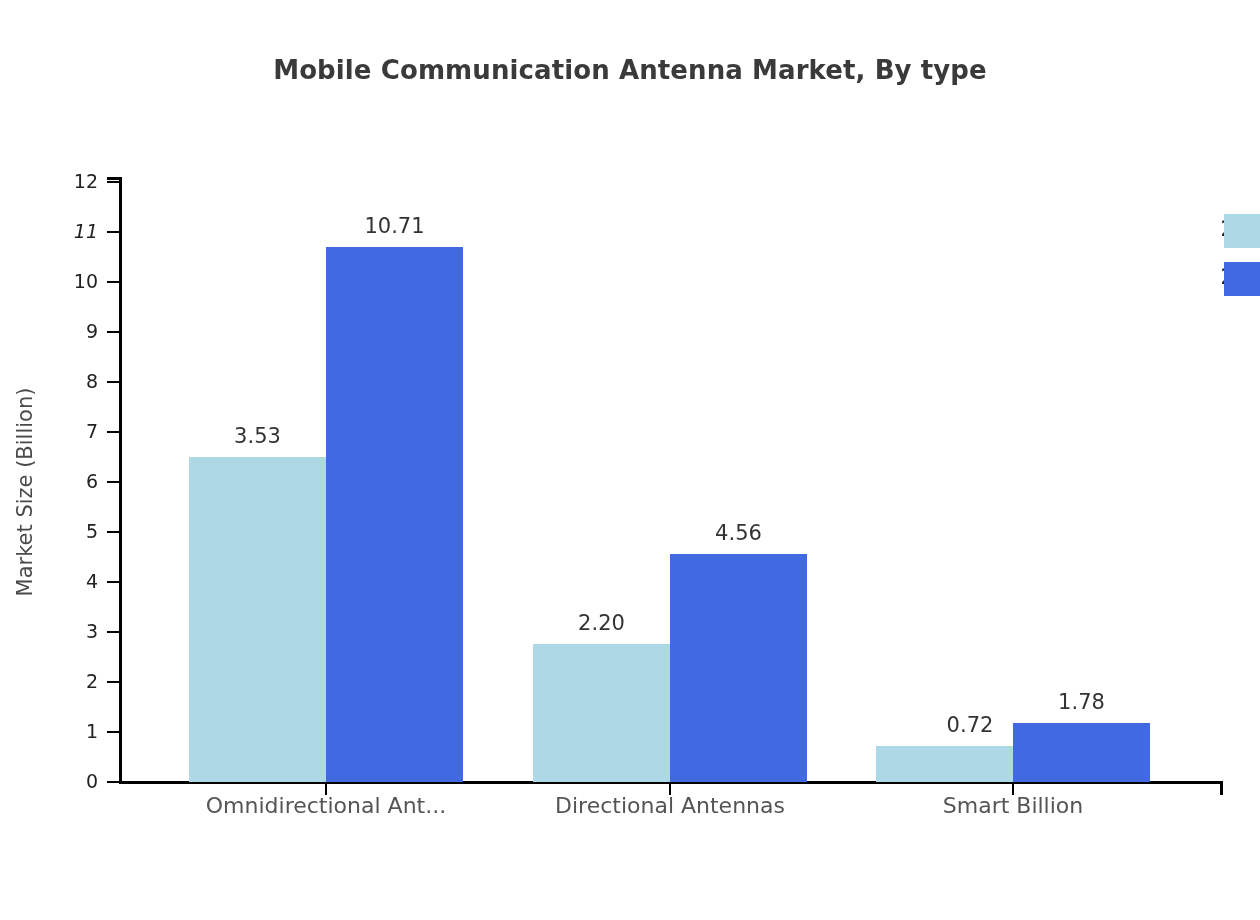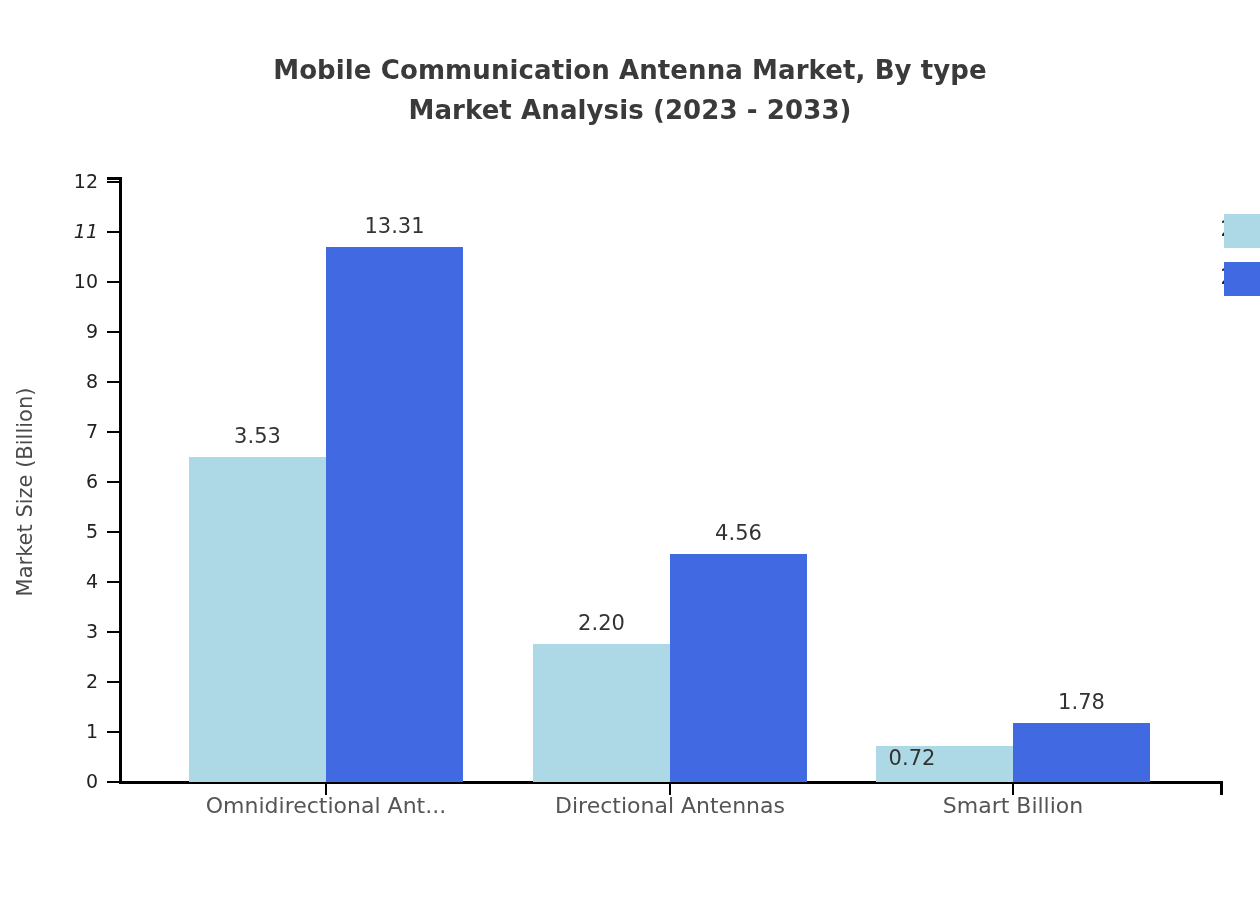--- a/index.html
+++ b/index.html
@@ -178,21 +178,20 @@
     font-size: 20px;
   }
 </style>
 </head>
 <body>
 
 <div id="chart-root">
 
   <div class="chart-title">
     <span>Mobile Communication Antenna Market, By type</span>
-    <span class="line2">Market Analysis (2023 - 2033)</span>
   </div>
 
   <div class="y-axis-label">
     <span>Market Size (Billion)</span>
   </div>
 
   <div class="axis-line-y"></div>
   <div class="axis-line-y-cap"></div>
   <div class="axis-line-x"></div>
   <div class="axis-line-x-cap"></div>
@@ -230,23 +229,23 @@
       <div class="x-tick-label" style="left: 470px;">Directional Antennas</div>
       <div class="x-tick" style="left: 1012px;"></div>
       <div class="x-tick-label" style="left: 813px;">Smart Billion</div>
     </div>
   <div id="bars-layer">
       <div class="bar" style="left: 189px; top: 456.5px; width: 137px; height: 325.5px; background: rgb(173, 216, 230);"></div>
       <div class="bar-value" style="left: 177.5px; top: 425.5px;">3.53</div>
       <div class="bar" style="left: 533px; top: 643.5px; width: 137px; height: 138.5px; background: rgb(173, 216, 230);"></div>
       <div class="bar-value" style="left: 521.5px; top: 612.5px;">2.20</div>
       <div class="bar" style="left: 876px; top: 746px; width: 137px; height: 36px; background: rgb(173, 216, 230);"></div>
-      <div class="bar-value" style="left: 832px; top: 715px; margin-top: 33px;">0.72</div>
+      <div class="bar-value" style="left: 890px; top: 715px;">0.72</div>
       <div class="bar" style="left: 326px; top: 246.5px; width: 137px; height: 535.5px; background: rgb(65, 105, 225);"></div>
-      <div class="bar-value" style="left: 314.5px; top: 215.5px;">13.31</div>
+      <div class="bar-value" style="left: 314.5px; top: 215.5px;">10.71</div>
       <div class="bar" style="left: 670px; top: 554px; width: 137px; height: 228px; background: rgb(65, 105, 225);"></div>
       <div class="bar-value" style="left: 658.5px; top: 523px;">4.56</div>
       <div class="bar" style="left: 1013px; top: 723px; width: 137px; height: 59px; background: rgb(65, 105, 225);"></div>
       <div class="bar-value" style="left: 1001.5px; top: 692px;">1.78</div>
     </div>
 
   <div class="legend">
     <div id="legend-rows">
         <div class="legend-row" style="top: 0px; left: 0px; width: 180px;">
           <div class="legend-label">2023</div>

